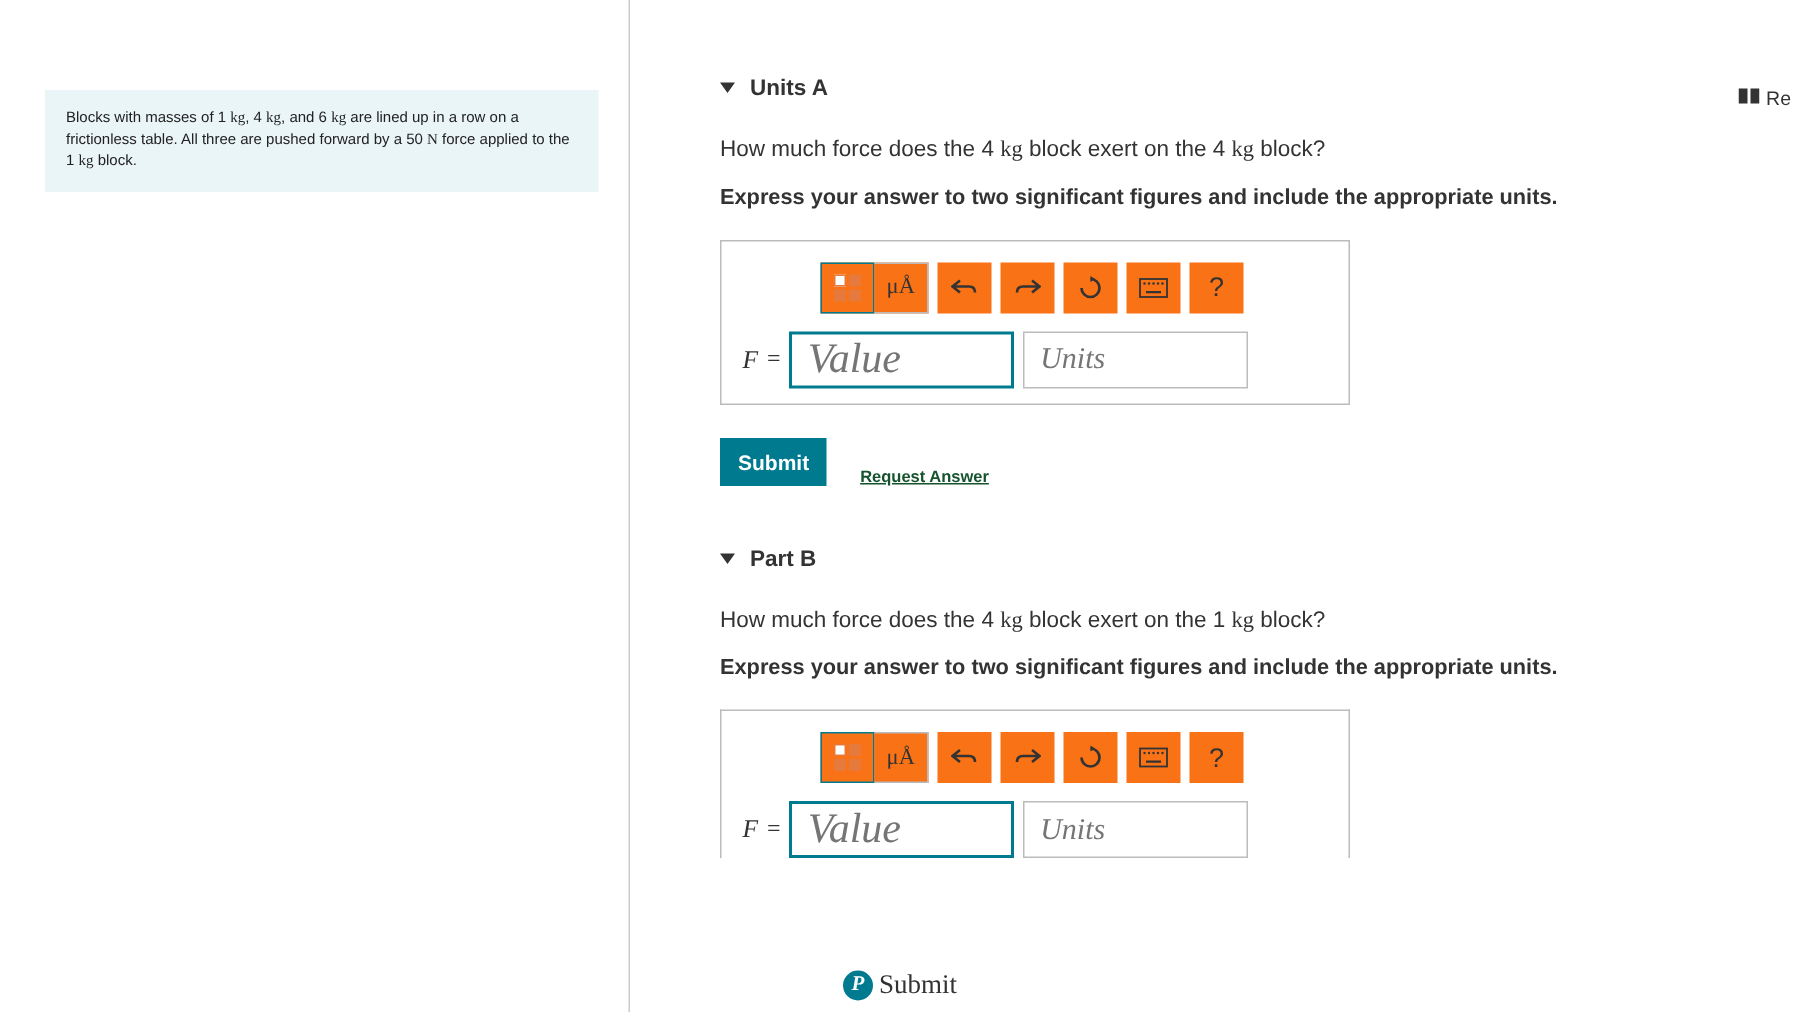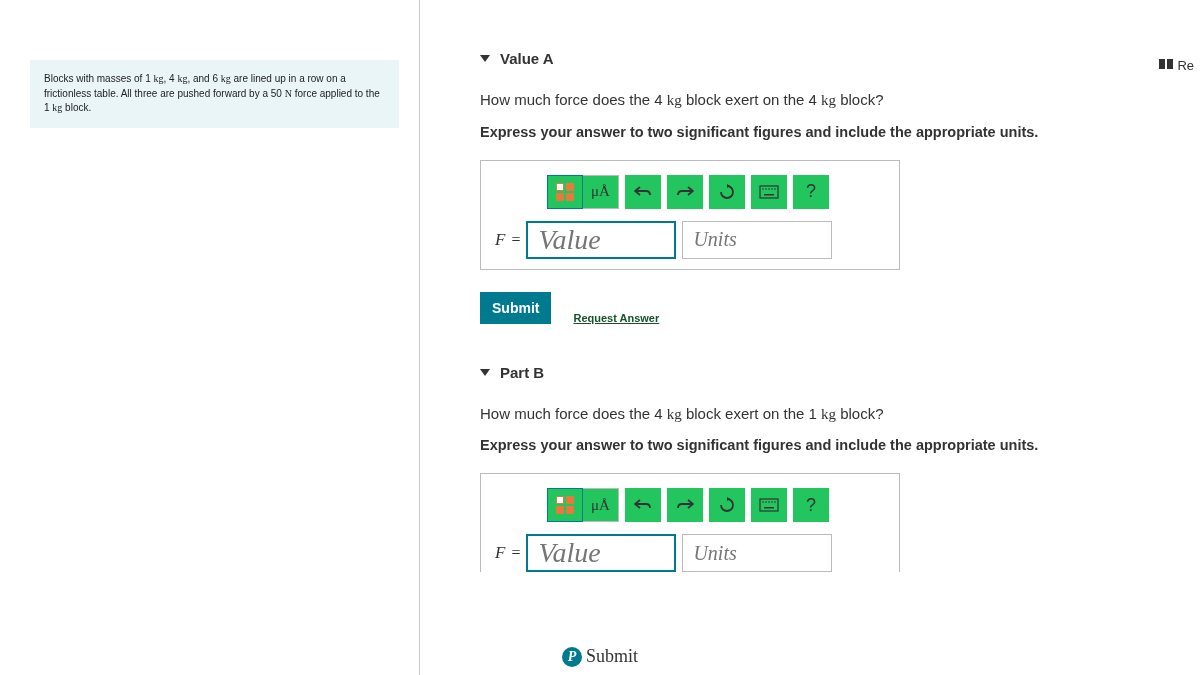--- a/index.html
+++ b/index.html
@@ -12,21 +12,21 @@
   .re-link { position: absolute; top: 58px; right: 6px; font-size: 13px; color: #333; display:flex; align-items:center; gap:4px;padding-left:12px;}
   .re-icon { display:inline-block; }
   .part { margin-bottom: 40px; }
   .part-header { display: flex; align-items: center; gap: 10px; font-weight: bold; font-size: 15px; margin-bottom: 22px; cursor: pointer; }
   .caret { width: 0; height: 0; border-left: 5px solid transparent; border-right: 5px solid transparent; border-top: 7px solid #333; }
   .question { font-size: 15px; margin-bottom: 12px; line-height: 1.5; }
   .question .unit { font-family: 'Times New Roman', serif; }
   .instruction { font-size: 14.5px; font-weight: bold; margin-bottom: 20px; }
   .answer-area { border: 1px solid #bbb; width: 420px; padding: 14px 14px 10px 14px; }
   .toolbar { display: flex; gap: 0; margin-left: 52px; margin-bottom: 12px; align-items:center;}
-  .tool-btn { width: 36px; height: 34px; border: 1px solid #bbb; display: flex; align-items: center; justify-content: center; background: #22c55e; cursor: pointer; font-size: 15px; color: #333; }
+  .tool-btn { width: 36px; height: 34px; border: 1px solid #bbb; display: flex; align-items: center; justify-content: center; background: #f97316; cursor: pointer; font-size: 15px; color: #333; }
   .tool-btn.templates { border: 1px solid #007a8f; }
   .tool-btn.units { border-left: none; font-family: 'Times New Roman', serif; font-size: 15px; }
   .tool-spaced { border: none; margin-left: 6px; }
   .input-row { display: flex; align-items: center; gap: 6px; }
   .f-label { font-family: 'Times New Roman', serif; font-style: italic; font-size: 17px; }
   .f-eq { font-family: 'Times New Roman', serif; font-size: 16px; }
   .val-input { width: 150px; height: 38px; border: 2px solid #007a8f; font-family: 'Times New Roman', serif; font-style: italic; font-size: 28px; color: #4d7c0f; padding: 0 10px; outline: none; }
   .units-input { width: 150px; height: 38px; border: 1px solid #bbb; font-family: 'Times New Roman', serif; font-style: italic; font-size: 20px; color: #888; padding: 0 10px; outline: none; }
   .submit-row { margin-top: 22px; display: flex; align-items: center; gap: 22px; }
   .submit-btn { background: #007a8f; color: #fff; border: none; padding: 8px 12px; font-size: 14px; font-weight: bold; cursor: pointer; }
@@ -54,21 +54,21 @@
             <rect x="0" y="1" width="6" height="10" fill="#333"></rect>
             <rect x="8" y="1" width="6" height="10" fill="#333"></rect>
           </svg>
       </span>
       <span>Re</span>
     </div>
 
     <div class="part">
       <div class="part-header">
         <span class="caret"></span>
-        <span>Value A</span>
+        <span>Units A</span>
       </div>
       <div class="question">
         <span>How much force does the 4 </span><span class="unit">kg</span><span> block exert on the 4 </span><span class="unit">kg</span><span> block?</span>
       </div>
       <div class="instruction">Express your answer to two significant figures and include the appropriate units.</div>
 
       <div class="answer-area">
         <div class="toolbar">
           <div class="tool-btn templates">
             <span class="templates-glyph">

